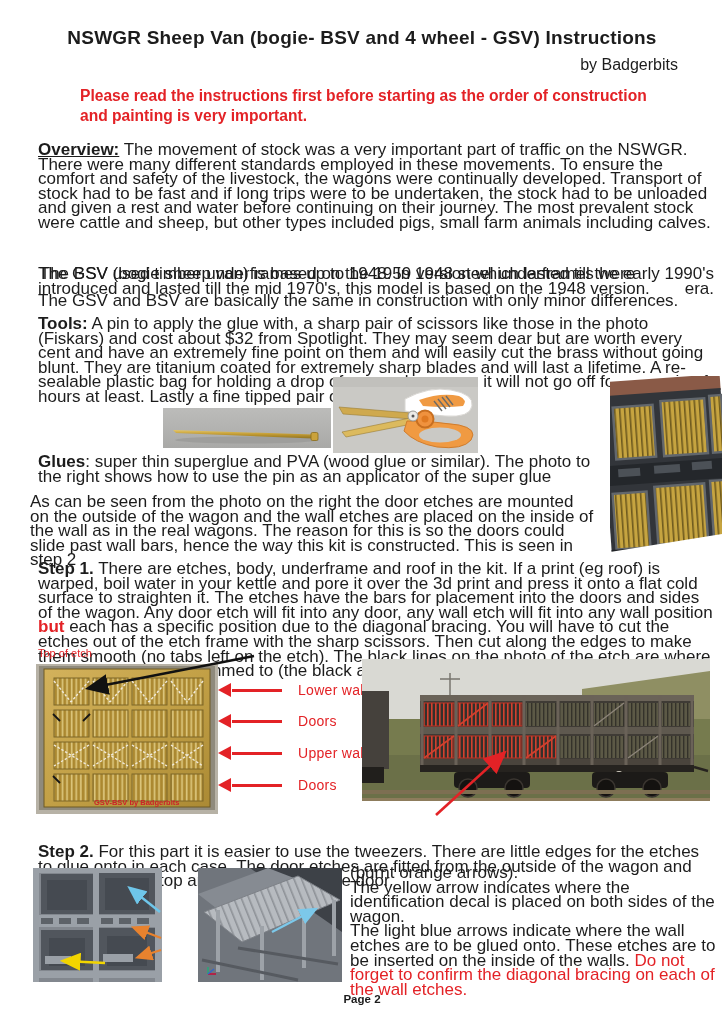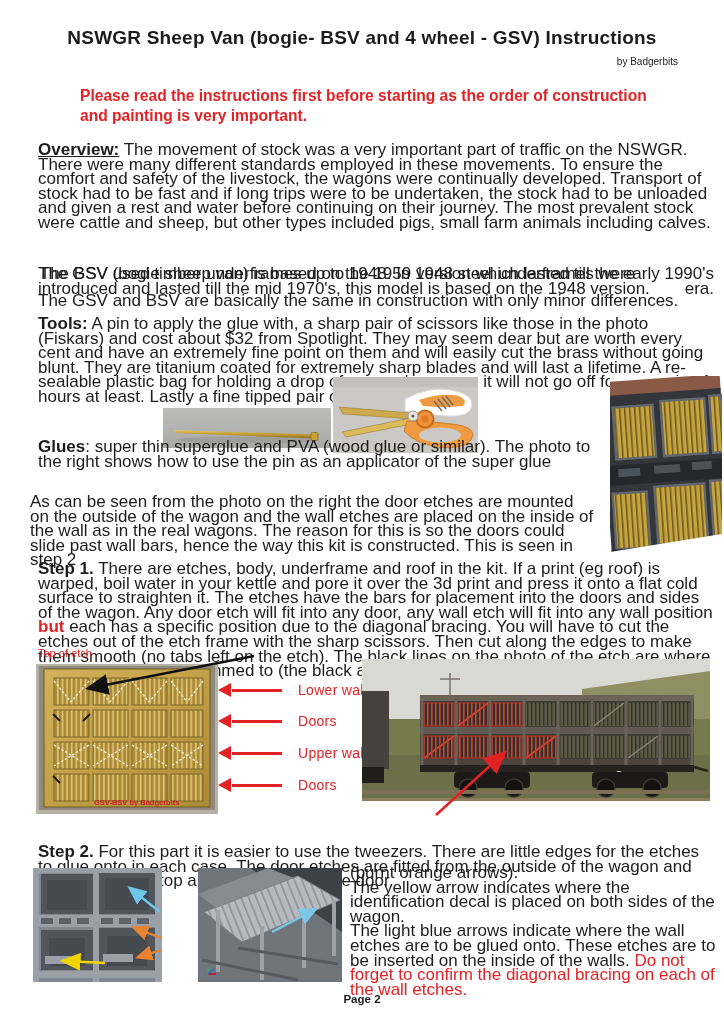--- a/index.html
+++ b/index.html
@@ -11,28 +11,28 @@
     width:724px;height:1024px;position:relative;background:#ffffff;
     font-family:"Liberation Sans", sans-serif;color:var(--ink);
     overflow:hidden;
   }
   .abs{position:absolute;}
   .para{font-size:17px;line-height:14.6px;letter-spacing:0;}
   .b{font-weight:bold;}
   .u{text-decoration:underline;}
   .red{color:var(--red);}
   .title{top:27px;left:0;width:724px;text-align:center;font-size:19px;font-weight:bold;letter-spacing:.2px;}
-  .byline{top:56px;right:46px;font-size:10px;}
+  .byline{top:56px;right:46px;font-size:16px;}
   .notice{top:86px;left:80px;width:580px;font-size:15.6px;line-height:19.5px;font-weight:bold;color:var(--red);}
   .p-overview{top:143px;left:38px;width:676px;}
   .p-gsv{top:227px;left:38px;width:676px;margin-top:40px;}
   .p-bsv{top:267px;left:38px;width:676px;text-align:right;}
   .p-same{top:294px;left:38px;width:676px;}
   .p-tools{top:317px;left:38px;width:676px;}
-  .p-glues{top:440px;left:38px;width:566px;}
+  .p-glues{top:455px;left:38px;width:566px;}
   .p-aseen{top:495px;left:30px;width:566px;}
   .p-step1{top:562px;left:38px;width:678px;}
   .top-of-etch{top:647px;left:38px;font-size:11px;color:var(--red);}
   .fig-ann{left:218px;height:16px;display:flex;align-items:center;}
   .ann-arrow{display:inline-block;width:50px;height:3px;background:var(--red);position:relative;margin-left:14px;}
   .ann-arrow::before{content:"";position:absolute;left:-14px;top:-5.5px;width:0;height:0;
     border-right:13px solid var(--red);border-top:7px solid transparent;border-bottom:7px solid transparent;}
   .ann-label{margin-left:16px;font-size:14px;color:var(--red);letter-spacing:.3px;}
   .p-step2{top:835px;left:38px;width:680px;margin-top:10px;}
   .step2-text{top:866px;left:350px;width:370px;}

